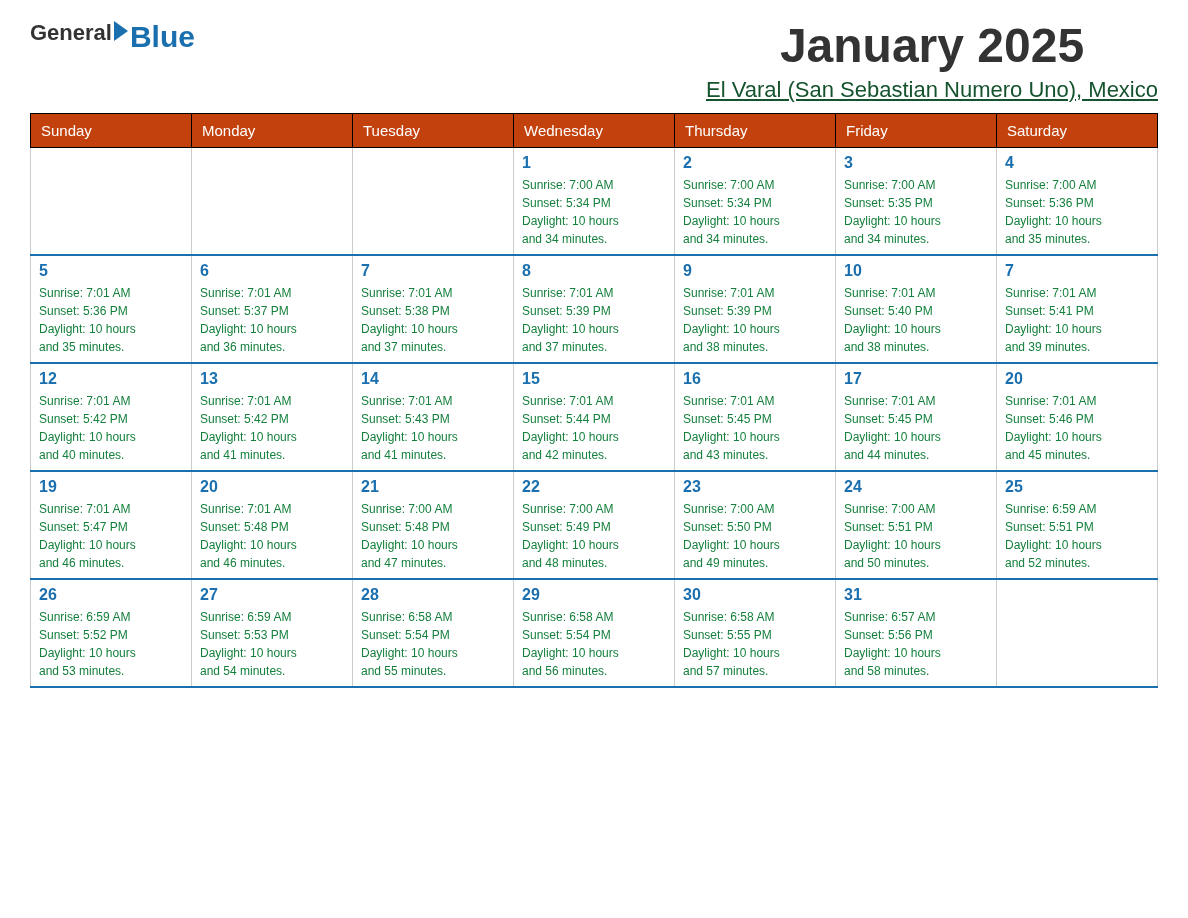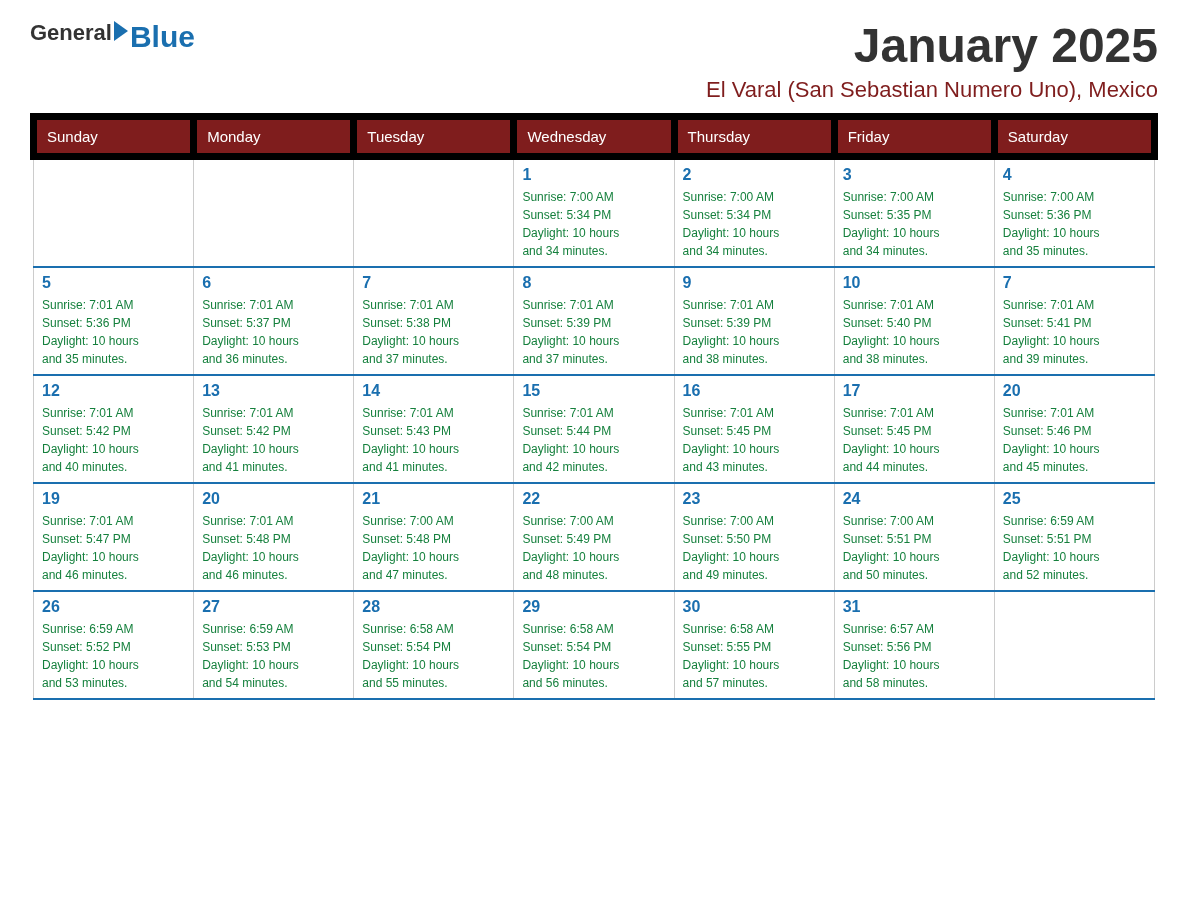--- a/index.html
+++ b/index.html
@@ -34,46 +34,47 @@
     .logo-arrow {
       width: 0;
       height: 0;
       border-left: 14px solid #1a6faf;
       border-top: 10px solid transparent;
       border-bottom: 10px solid transparent;
       margin-left: 2px;
       margin-top: -4px;
     }
     .title-area {
-      text-align: right;
+      text-align: center;
     }
     .month-title {
       font-size: 48px;
       font-weight: bold;
       color: #333;
       line-height: 1.1;
     }
     .location-title {
       font-size: 22px;
-      color: #7f1d1d;
+      color: #14532d;
       margin-top: 4px;
+      text-decoration: underline;
     }
     .calendar {
       width: 100%;
       border-collapse: collapse;
       margin-top: 10px;
     }
     .calendar thead tr th {
-      background-color: #7f1d1d;
+      background-color: #c2410c;
       color: #fff;
       padding: 8px 10px;
       text-align: left;
       font-size: 15px;
       font-weight: normal;
-      border: 7px solid #000000;
+      border: 1px solid #000000;
     }
     .calendar tbody tr td {
       vertical-align: top;
       padding: 6px 8px;
       border: 1px solid #ccc;
       width: 14.28%;
       font-size: 12.5px;
       color: #333;
       min-height: 100px;
     }

